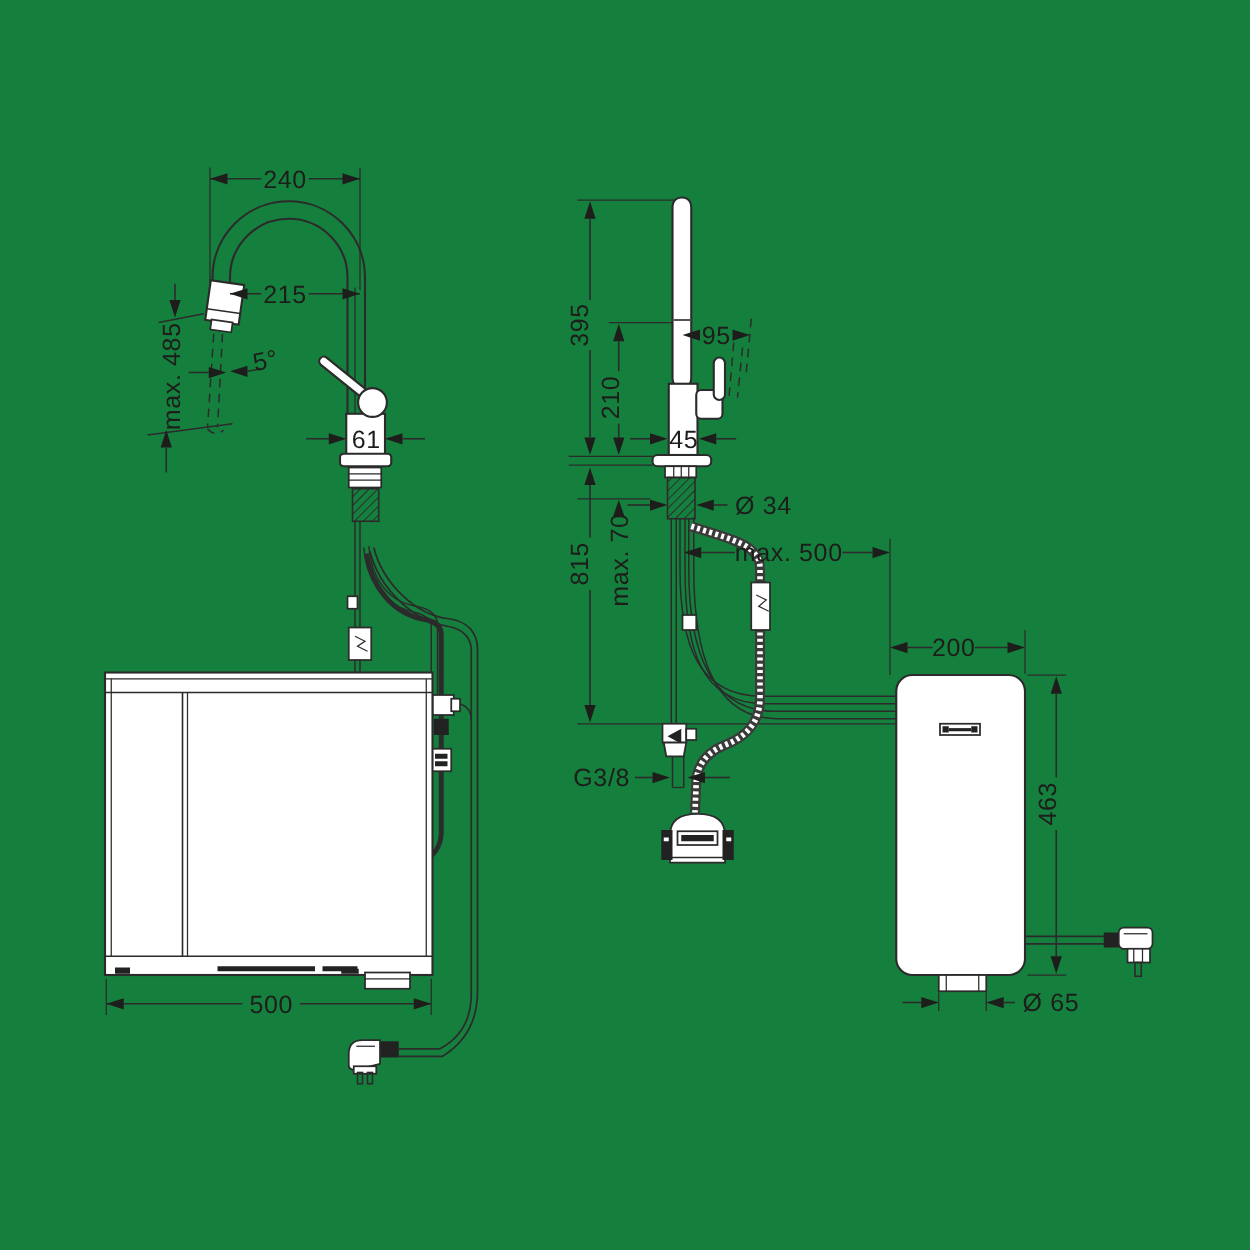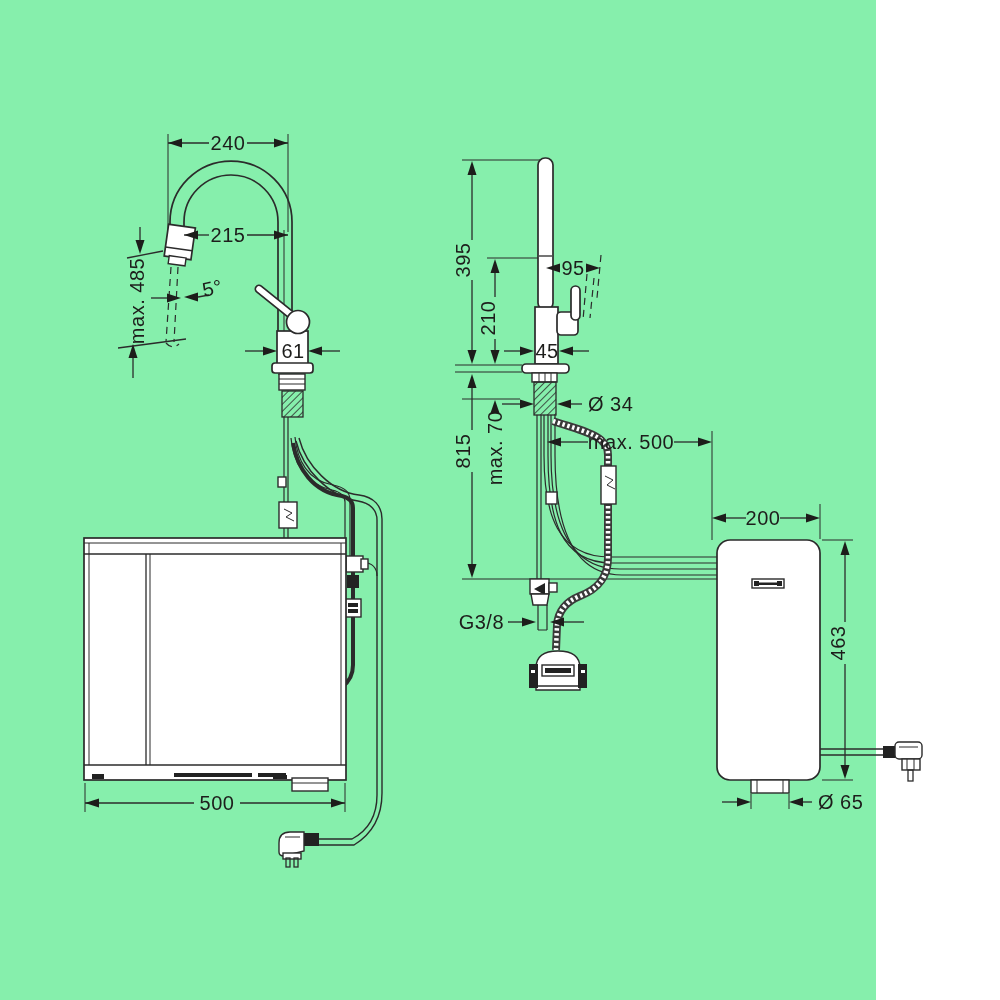--- a/index.html
+++ b/index.html
@@ -1,16 +1,16 @@
 <!DOCTYPE html>
 <html><head>
 <meta charset="utf-8">
 <style>
   html,body{margin:0;padding:0;background:#ffffff;}
-  .stage{width:876px;height:1000px;position:relative;background:#86efac;font-family:"Liberation Sans",sans-serif;}
+  .stage{width:1000px;height:1000px;position:relative;background:#15803d;font-family:"Liberation Sans",sans-serif;}
   svg{display:block}
   svg text{font-family:"Liberation Sans",sans-serif;font-size:20px;fill:#1d1d1b;letter-spacing:.5px;}
   .ln{stroke:#2b2b2b;stroke-width:1.3;fill:none;}
   .ln2{stroke:#2b2b2b;stroke-width:1.7;fill:none;}
   .thin{stroke:#2b2b2b;stroke-width:1;fill:none;}
   .wfill{fill:#ffffff;stroke:#2b2b2b;stroke-width:1.4;}
   .wfill2{fill:#ffffff;stroke:#2b2b2b;stroke-width:1.7;}
   .dk{fill:#222;stroke:none;}
   .arr{fill:#1d1d1b;stroke:none;}
   .dash{stroke:#2b2b2b;stroke-width:1.2;fill:none;stroke-dasharray:7 5;}

